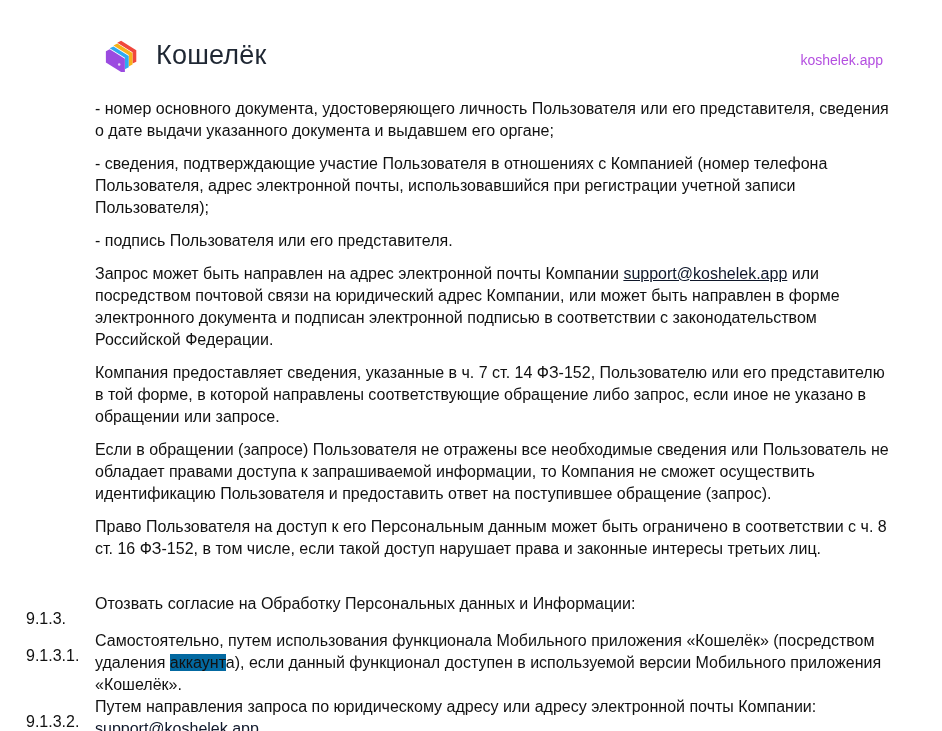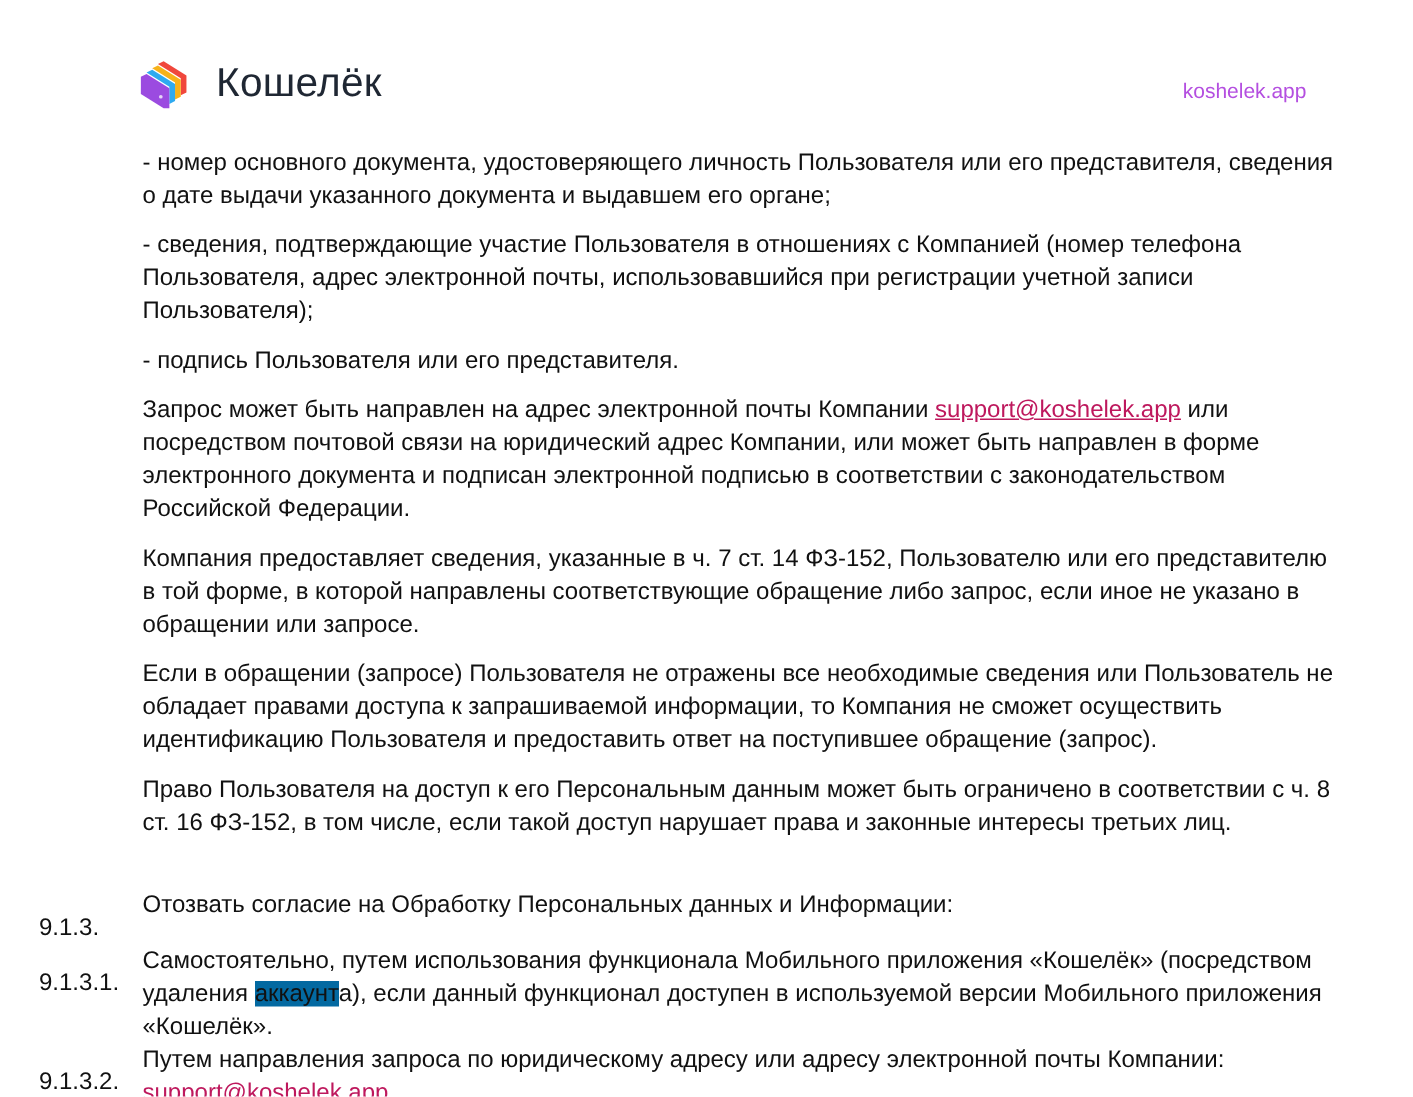--- a/index.html
+++ b/index.html
@@ -1,27 +1,27 @@
 <!DOCTYPE html>
 <html><head>
 <meta charset="utf-8">
 <style>
   html, body { margin: 0; padding: 0; background: #ffffff; }
   body { width: 942px; height: 731px; overflow: hidden; position: relative;
          font-family: "Liberation Sans", sans-serif; color: #111111; }
-  .header { position: absolute; left: 0; top: 0; width: 917px; height: 90px; }
+  .header { position: absolute; left: 12px; top: 0; width: 917px; height: 90px; }
   .logo { position: absolute; left: 92px; top: 36px; display: flex; align-items: center; }
   .logo svg { width: 38px; height: 38px; }
   .brand { margin-left: 14px; font-size: 27px; color: #1f2733; letter-spacing: 0.2px;
            font-family: "Liberation Sans", sans-serif; }
   .site { position: absolute; right: 46px; top: 52px; font-size: 14px; color: #b44fe0; }
   .content { position: absolute; left: 95px; top: 98px; width: 800px;
              font-size: 16px; line-height: 22px; }
   .content p { margin: 0 2px 11px 0; }
-  a.mail { color: #be185d; text-decoration: underline; }
+  a.mail { color: #0f172a; text-decoration: underline; }
   .list { position: absolute; left: 26px; top: 593px; width: 880px;
           font-size: 16px; line-height: 22px; }
   .row { display: flex; }
   .num { width: 69px; flex: 0 0 69px; margin-top: 15px; }
   .txt { flex: 1; }
   .hl { background: #0369a1; }
 </style>
 </head>
 <body>
 

